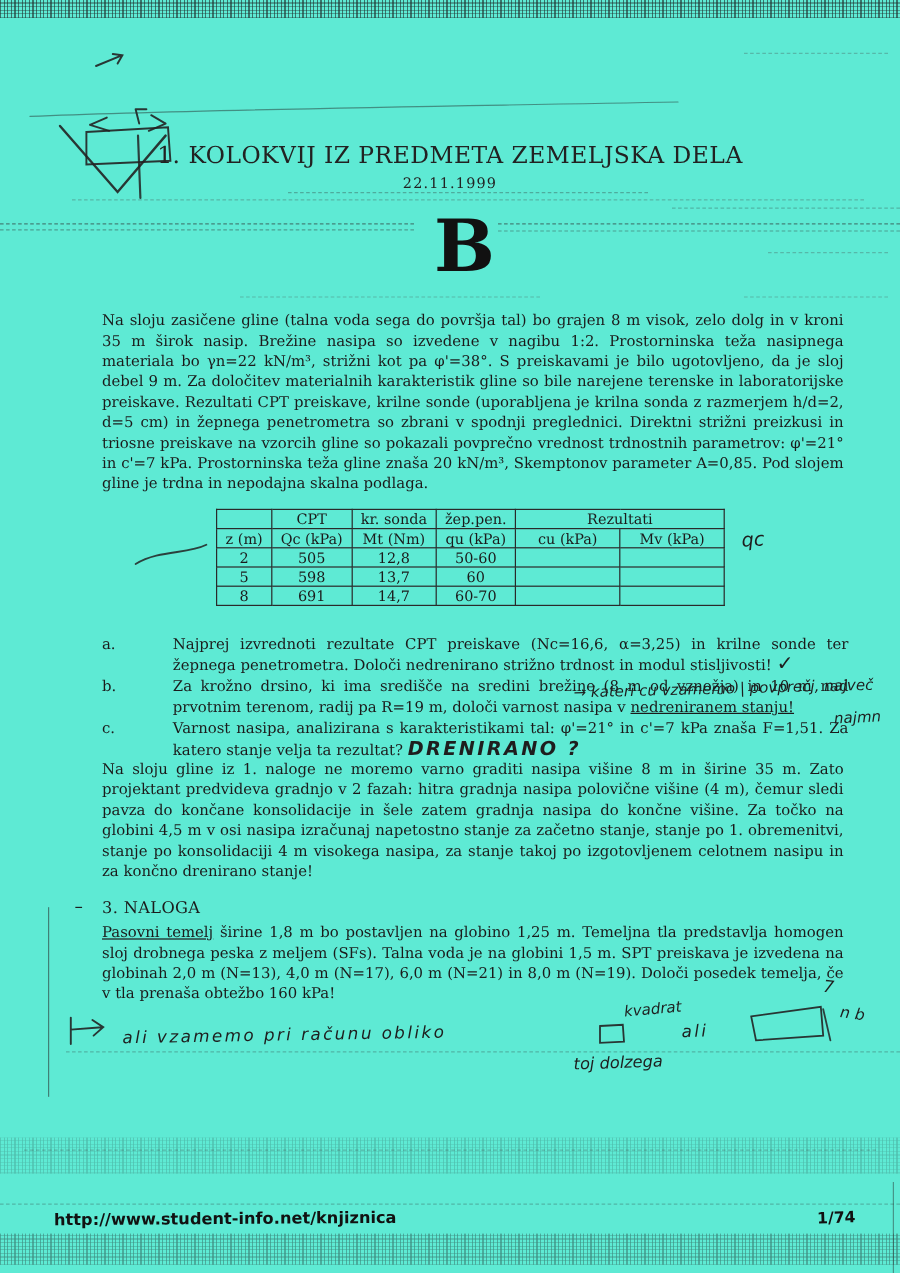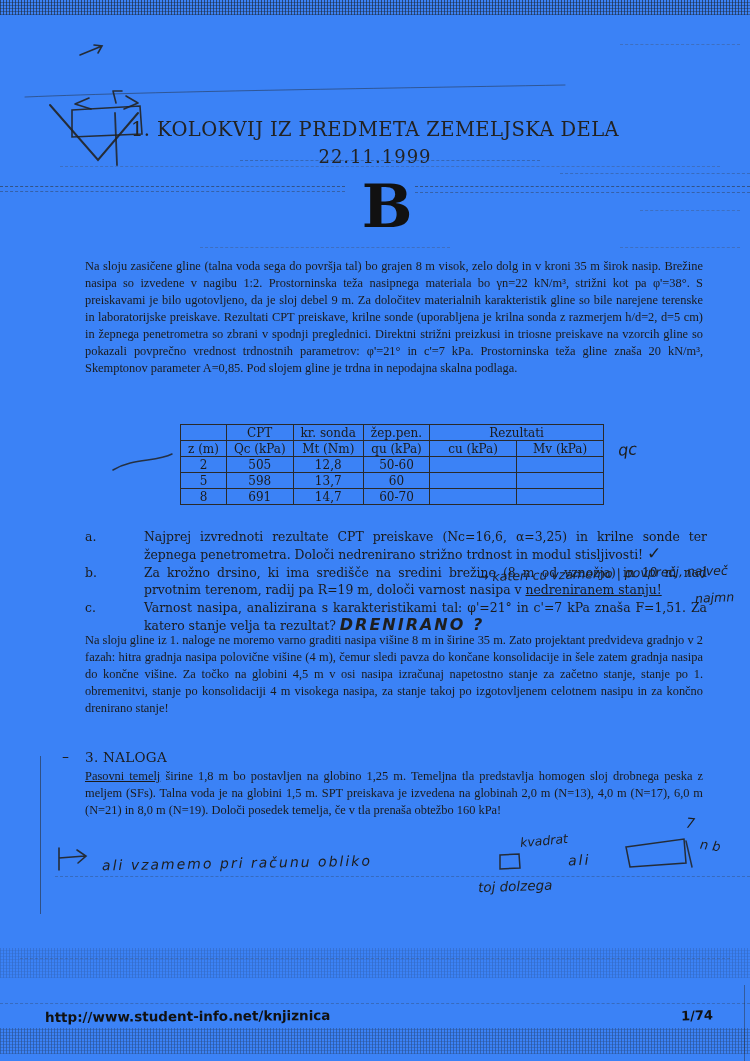--- a/index.html
+++ b/index.html
@@ -1,47 +1,47 @@
 <!DOCTYPE html>
 <html><head>
 <meta charset="utf-8">
 <style>
   html,body{margin:0;padding:0;background:#e8e6e1;}
   .sheet{
     position:relative; width:750px; height:1061px; margin:0 auto;
-    background:#3b82f6; overflow:hidden;
+    background:#5eead4; overflow:hidden;
     font-family:"DejaVu Serif","Liberation Serif",serif;
     color:#1b1b1b;
   }
   
   .speck{
     position:absolute;
     background:
       repeating-linear-gradient(90deg, rgba(25,25,25,.65) 0 1px, transparent 1px 3px),
       repeating-linear-gradient(0deg, rgba(25,25,25,.4) 0 1px, transparent 1px 3px);
   }
   .noise-h{position:absolute;border-top:1px dashed rgba(45,45,45,.55);height:0;}
   .noise-h.light{border-top-color:rgba(70,70,70,.3);}
   .vline{position:absolute;width:1px;background:rgba(40,40,40,.55);}
   
   .title{
     position:absolute; top:118px; left:0; width:750px; text-align:center;
     font-size:19.5px; letter-spacing:.4px; color:#222;
   }
   .date{
     position:absolute; top:146px; left:0; width:750px; text-align:center;
-    font-size:18px; letter-spacing:1px; color:#222;
+    font-size:12px; letter-spacing:1px; color:#222;
   }
   .big-letter{
     position:absolute; top:176px; left:352px; width:70px; text-align:center;
     font-size:60px; font-weight:bold; color:#111; line-height:1;
   }
   .task{position:absolute; left:85px; width:618px;}
   .task-heading{font-size:13.5px; letter-spacing:.3px; margin:0 0 3px 0;}
-  .task-body{font-size:12.4px; line-height:17px; text-align:justify; margin:0;font-family:Liberation Serif, serif;}
+  .task-body{font-size:12.4px; line-height:17px; text-align:justify; margin:0;}
   .u{text-decoration:underline;}
   
   .data-table{
     position:absolute; top:424px; left:180px;
     border-collapse:collapse; font-size:12px;
   }
   .data-table td,.data-table th{
     border:1px solid #2a2a2a; padding:0 7px; height:15px;
     text-align:center; font-weight:normal; white-space:nowrap;
   }

